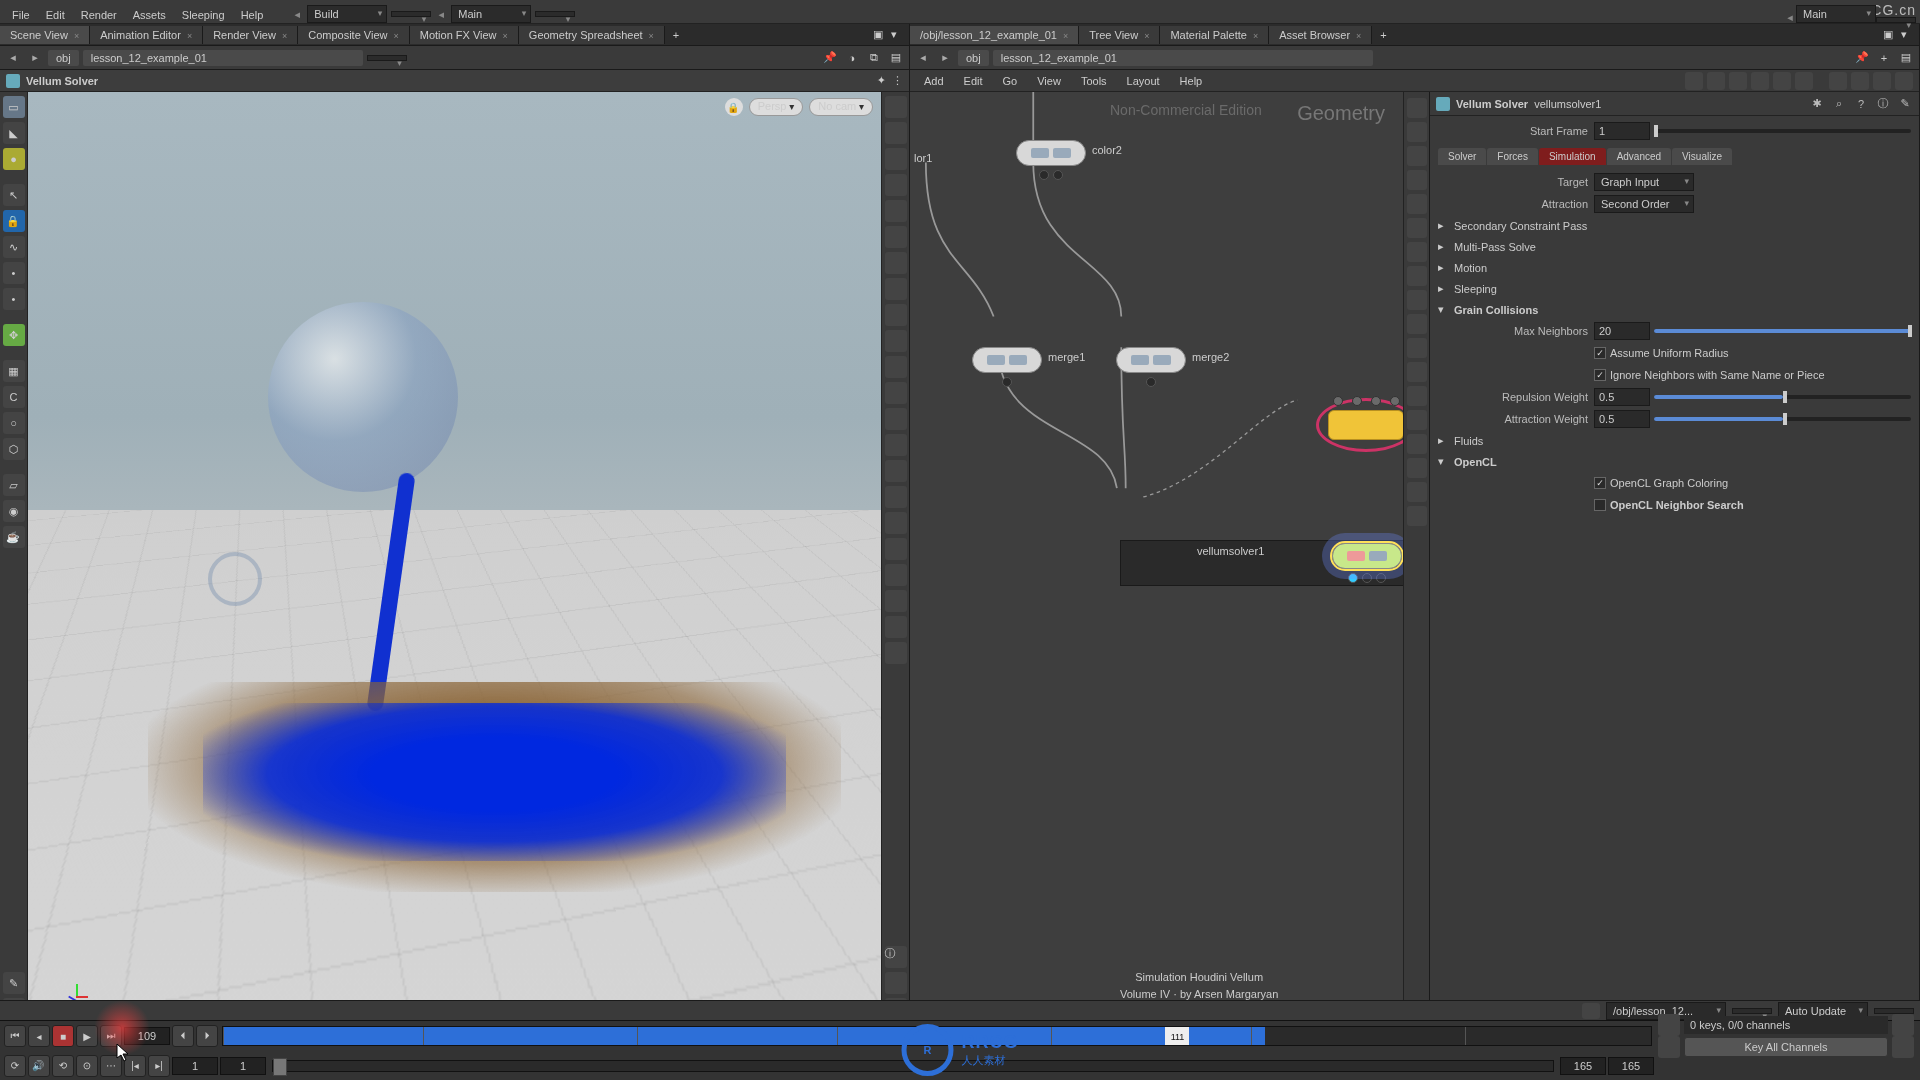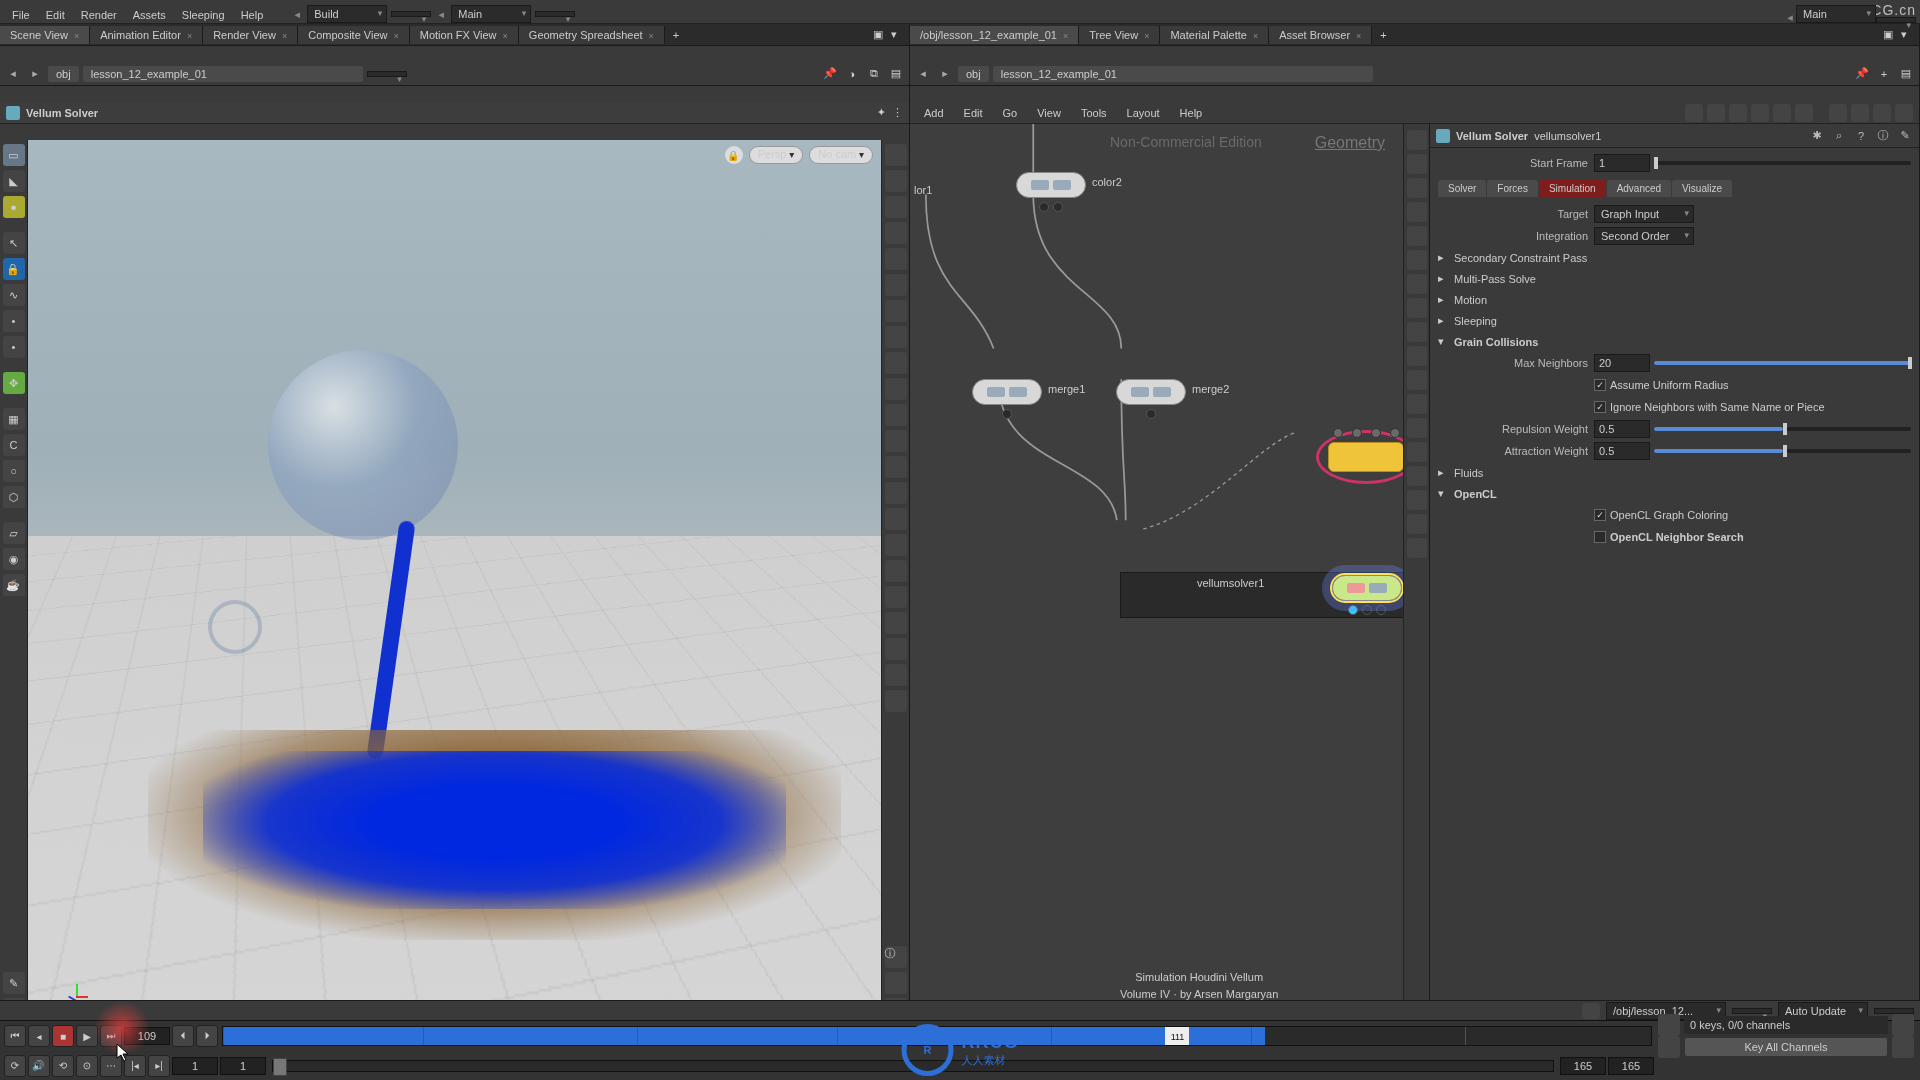--- a/index.html
+++ b/index.html
@@ -6,21 +6,21 @@
 body { background:#3a3a3a; width:1920px; height:1080px; overflow:hidden; position:relative; }
 .menubar { height:24px; background:#3a3a3a; display:flex; align-items:flex-end; padding:0 4px; gap:0; border-bottom:1px solid #222; }
 .menubar .mi { padding:2px 8px; cursor:pointer; }
 .desk-sel { margin-left:20px; display:flex; align-items:center; gap:4px; }
 .dropdown { background:#2b2b2b; border:1px solid #1a1a1a; padding:2px 18px 2px 6px; position:relative; min-width:80px; }
 .dropdown.small { min-width:40px; }
 .dropdown::after { content:"▾"; position:absolute; right:4px; top:2px; color:#888; font-size:9px; }
 .chev-icon { width:12px; height:12px; display:inline-flex; align-items:center; justify-content:center; color:#888; }
 
 .main-row { display:flex; height:calc(100% - 24px - 60px); }
-.pane { display:flex; flex-direction:column; border-right:1px solid #1a1a1a;gap:16px; }
+.pane { display:flex; flex-direction:column; border-right:1px solid #1a1a1a; }
 .pane-left { width:910px; }
 .pane-right { flex:1; }
 
 .tabbar { height:22px; background:#2b2b2b; display:flex; align-items:center; border-bottom:1px solid #1a1a1a; }
 .tab { padding:3px 10px; background:#3a3a3a; border-right:1px solid #1a1a1a; font-size:10px; cursor:pointer; position:relative; }
 .tab.active { background:#4a4a4a; }
 .tab .x { margin-left:6px; color:#888; font-size:9px; }
 .tab-plus { padding:3px 8px; cursor:pointer; }
 
 .pathbar { height:24px; background:#3a3a3a; display:flex; align-items:center; padding:0 4px; gap:4px; border-bottom:1px solid #1a1a1a; }
@@ -64,21 +64,21 @@
 
 .network-wrap { flex:1; display:flex; }
 .node-canvas { flex:1; background:#3e3e3e; position:relative; overflow:hidden; }
 .node-toolstrip { width:26px; background:#3a3a3a; display:flex; flex-direction:column; gap:4px; padding-top:6px; align-items:center; border-left:1px solid #222;}
 .node-toolstrip .ti{width:20px;height:20px;background:#444;border-radius:3px;cursor:pointer;}
 .net-menubar{height:22px;background:#3a3a3a;display:flex;align-items:center;gap:4px;padding:0 6px;border-bottom:1px solid #222;}
 .net-menubar .mi{padding:2px 8px;cursor:pointer;}
 .net-menubar .spacer{flex:1;}
 .net-menubar .ib{width:18px;height:18px;background:#444;border-radius:3px;cursor:pointer;}
 .canvas-label{position:absolute;color:#888;}
-.geo-tag{right:18px;top:10px;font-size:16px;color:#777;text-decoration:underline;}
+.geo-tag{right:18px;top:10px;font-size:20px;color:#777;}
 .nce-tag{left:200px;top:10px;font-size:14px;color:#6a6a6a;}
 .dhv-tag{left:210px;bottom:18px;font-size:14px;color:#6a6a6a;text-align:center;line-height:1.5;}
 
 .node{position:absolute;display:flex;flex-direction:column;align-items:center;}
 .node .body{width:70px;height:26px;background:#d8d8d8;border-radius:13px;display:flex;align-items:center;justify-content:center;border:1px solid #888;position:relative;}
 .node .body .slot{width:18px;height:10px;background:#9ab;border-radius:2px;margin:0 2px;}
 .node.sel .body{outline:2px solid #ffe159;box-shadow:0 0 0 10px rgba(110,140,255,.3);}
 .node .label{position:absolute;left:76px;top:4px;white-space:nowrap;}
 .node .flags{margin-top:4px;display:flex;gap:4px;}
 .flag{width:10px;height:10px;border-radius:50%;background:#2a2a2a;border:1px solid #555;}
@@ -464,21 +464,21 @@
                 <div class="t">Visualize</div>
               </div>
 
               <div class="prow">
                   <div class="lab">Target</div>
                 <div class="fld">
                     <div class="sel">Graph Input</div>
                   </div>
                 </div>
               <div class="prow">
-                  <div class="lab">Integration</div>
+                  <div class="lab">Attraction</div>
                 <div class="fld">
                     <div class="sel">Second Order</div>
                   </div>
                 </div>
 
               <div class="fold">
                   <span class="ar">▸</span>
                   <span>Secondary Constraint Pass</span>
                 </div>
               <div class="fold">

